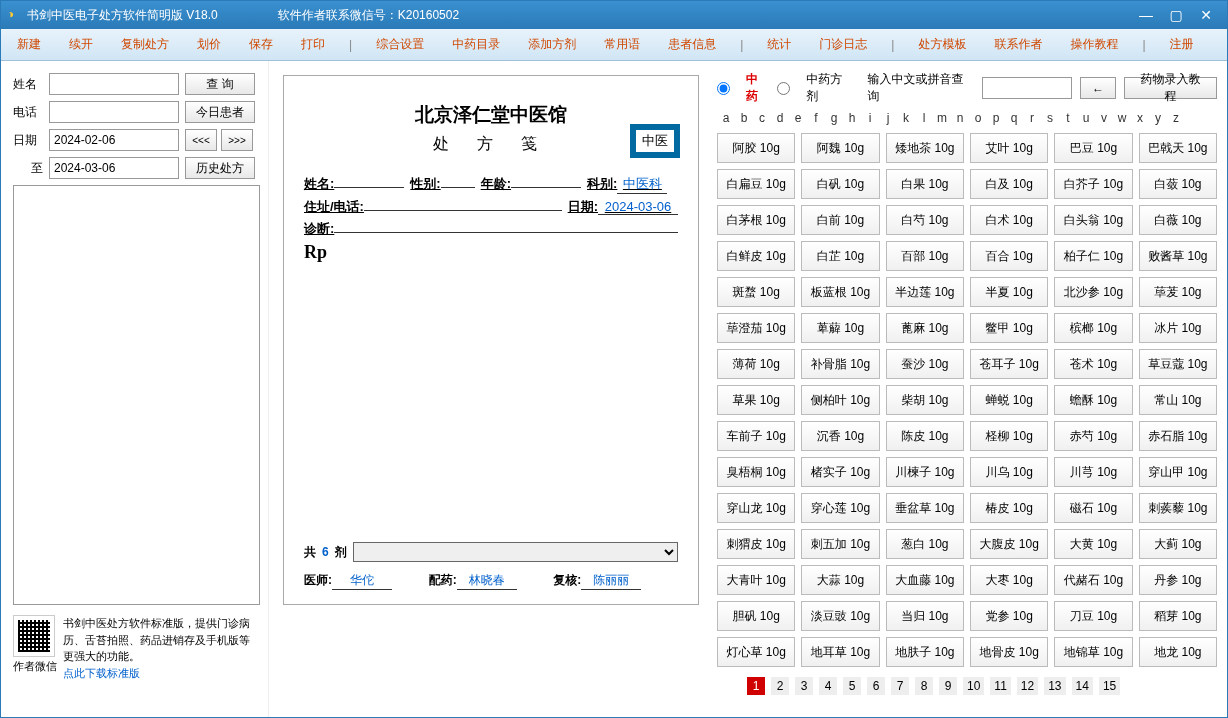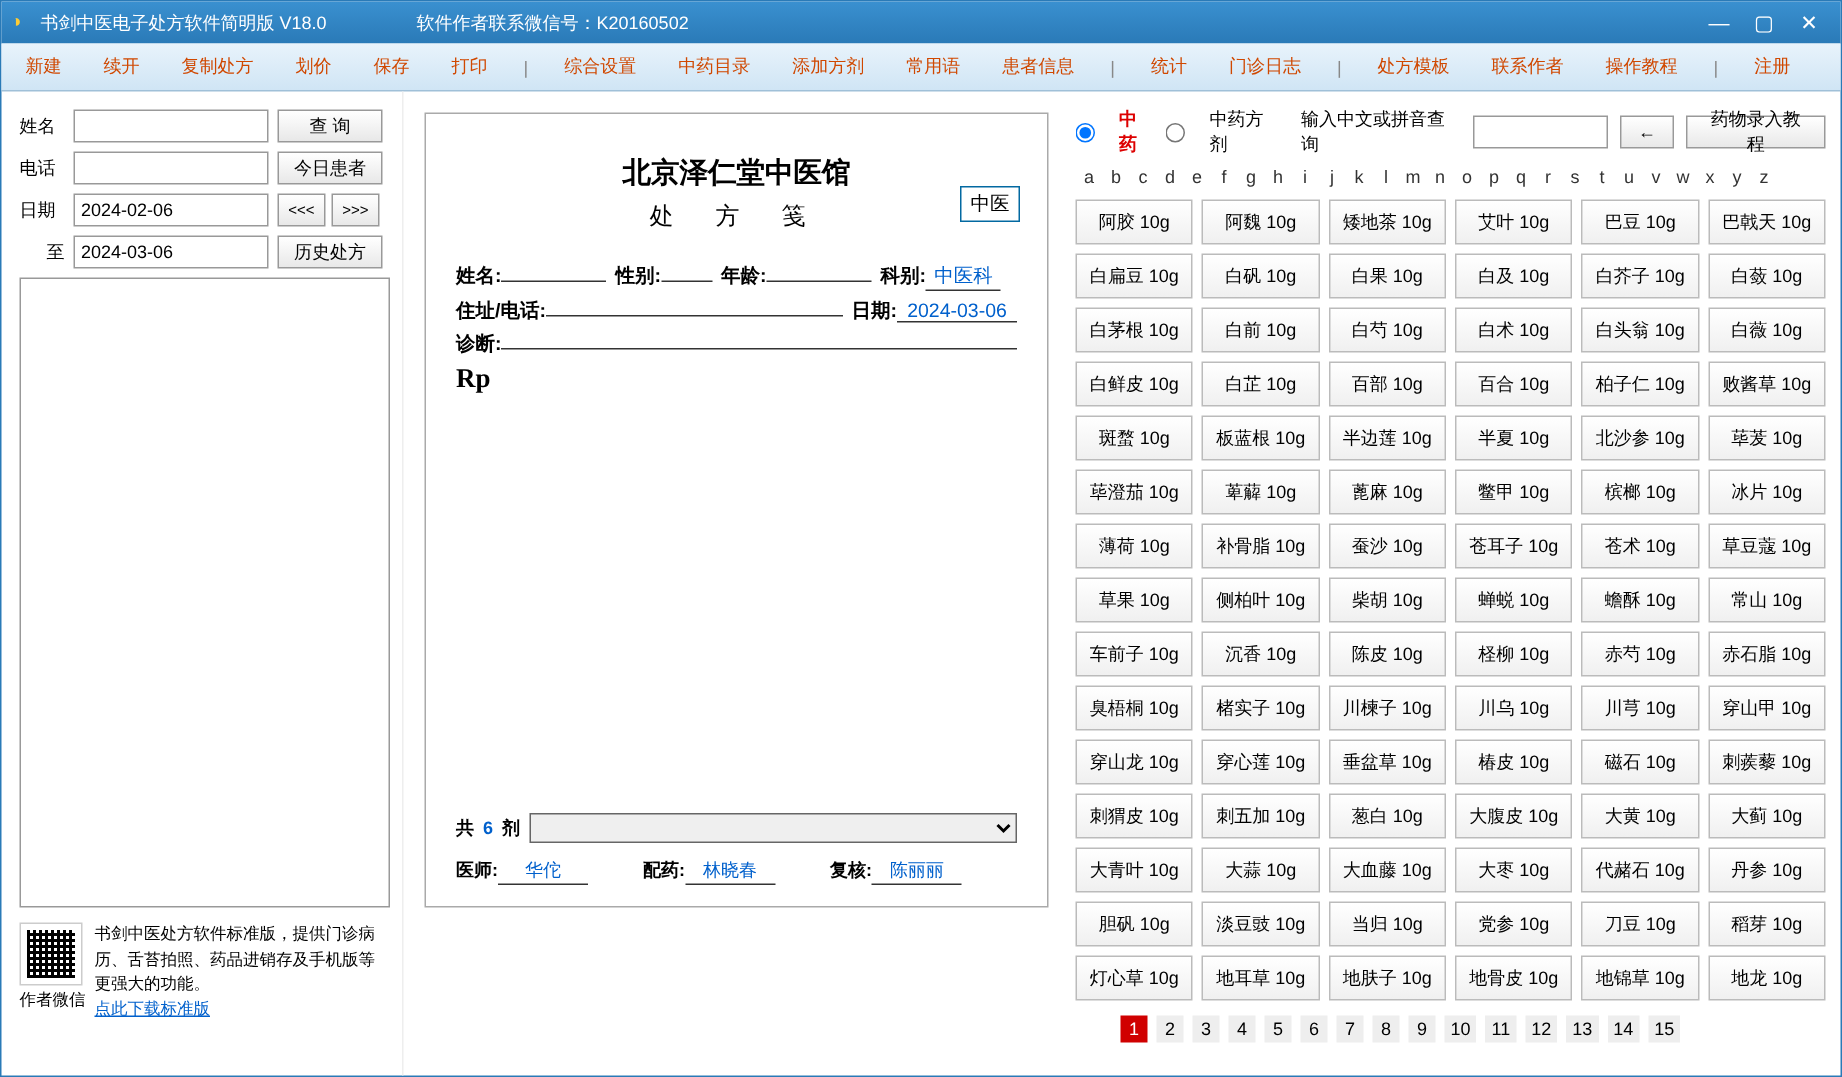--- a/index.html
+++ b/index.html
@@ -31,29 +31,29 @@
     .date-btns { display: flex; gap: 4px; }
     .date-btn { width: 32px; height: 22px; border: 1px solid #999; background: linear-gradient(#fff, #e8e8e8); cursor: pointer; font-size: 10px; display: flex; align-items: center; justify-content: center; }
     
     .left-list { border: 1px solid #999; height: 420px; margin-top: 6px; background: #fff; }
     
     .footer-promo { margin-top: 10px; display: flex; gap: 6px; }
     .qr-box { width: 42px; height: 42px; background: #fff; border: 1px solid #ccc; position: relative; }
     .qr-box::before { content: ""; position: absolute; inset: 4px; background: repeating-linear-gradient(0deg,#000 0 2px,#fff 2px 4px), repeating-linear-gradient(90deg,#000 0 2px,#fff 2px 4px); background-blend-mode: multiply; }
     .qr-label { font-size: 11px; text-align: center; margin-top: 2px; }
     .promo-text { font-size: 11px; line-height: 1.5; flex: 1; }
-    .promo-link { color: #0060cc; text-decoration: underline; cursor: pointer; }
+    .promo-link { color: #0060cc; cursor: pointer; }
     
     .middle-panel { width: 440px; padding: 14px 10px 10px 14px; }
     .rx-sheet { background: #fff; border: 1px solid #aaa; height: 530px; padding: 16px 20px 10px 20px; position: relative; }
     .rx-title { text-align: center; font-size: 19px; font-weight: bold; margin-top: 10px; font-family: Liberation Mono, monospace; }
     .rx-subtitle { text-align: center; font-size: 16px; margin-top: 6px; letter-spacing: 12px; font-family: SimSun; }
-    .rx-tab { position: absolute; right: 18px; top: 48px; border: 1px solid #0369a1; padding: 2px 6px; font-size: 13px; }
+    .rx-tab { position: absolute; right: 18px; top: 48px; border: 6px solid #0369a1; padding: 2px 6px; font-size: 13px; }
     .rx-info { margin-top: 20px; font-size: 13px; font-family: SimSun; }
-    .rx-line { display: flex; margin-bottom: 4px; }
+    .rx-line { display: flex; margin-bottom: 4px; text-decoration: underline; }
     .rx-field { display: flex; align-items: baseline; }
     .rx-field-label { font-weight: bold; }
     .rx-field-value { border-bottom: 1px solid #333; min-width: 60px; padding: 0 2px; display: inline-block; text-align: center; color: #0060cc; }
     .rx-rp { font-size: 18px; font-weight: bold; margin-top: 4px; font-family: "Times New Roman"; }
     .rx-bottom { position: absolute; bottom: 10px; left: 20px; right: 20px; font-size: 12px; font-family: SimSun; }
     .rx-ji-row { display: flex; align-items: center; gap: 6px; margin-bottom: 10px; }
     .rx-ji-label { font-weight: bold; }
     .rx-ji-num { color: #0060cc; font-weight: bold; }
     .rx-ji-select { flex: 1; height: 20px; border: 1px solid #666; }
     .rx-sign-line { display: flex; margin-bottom: 4px; }

